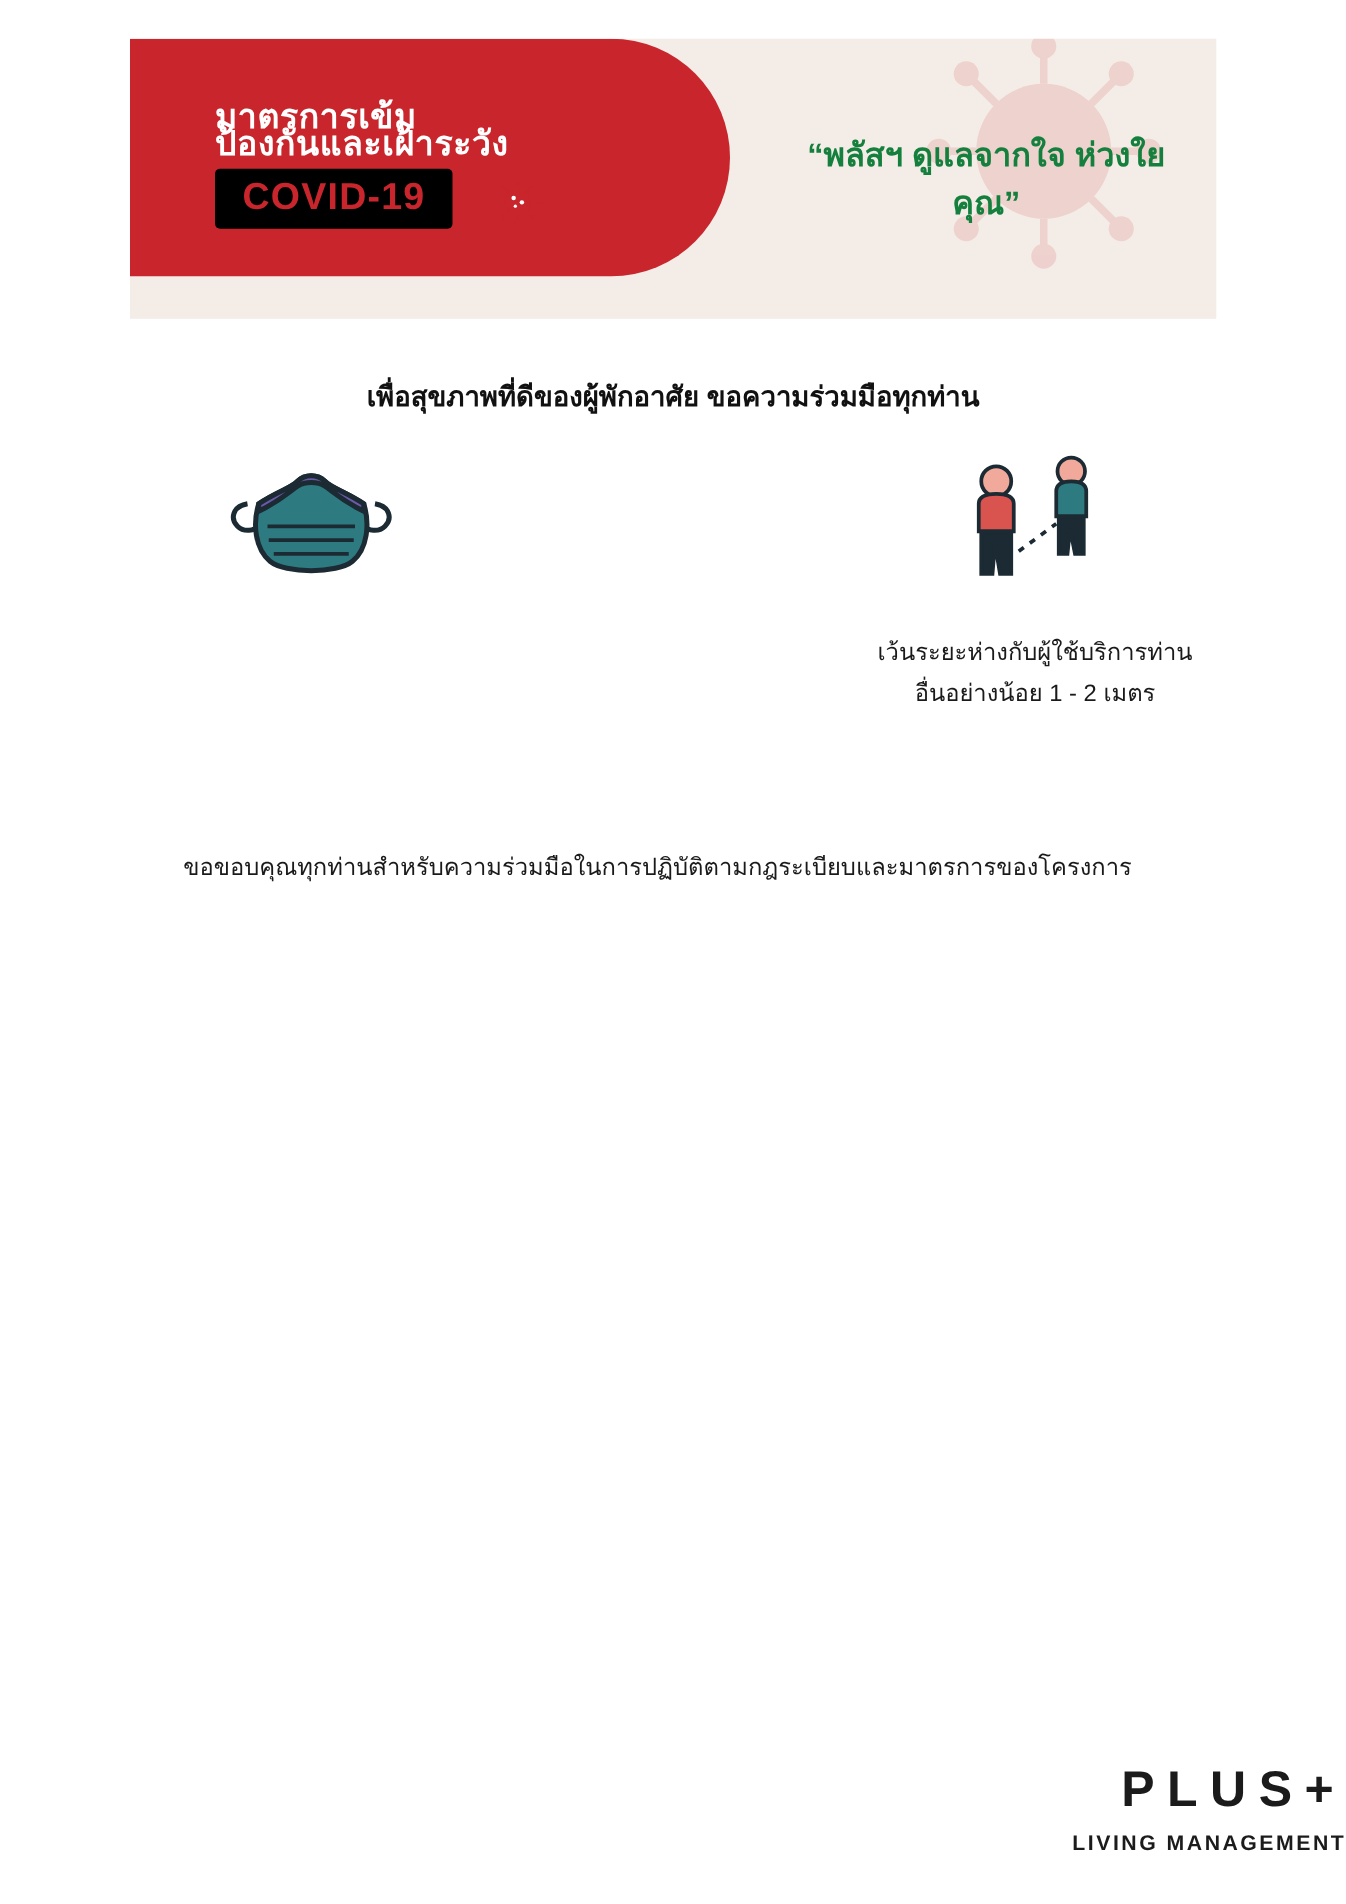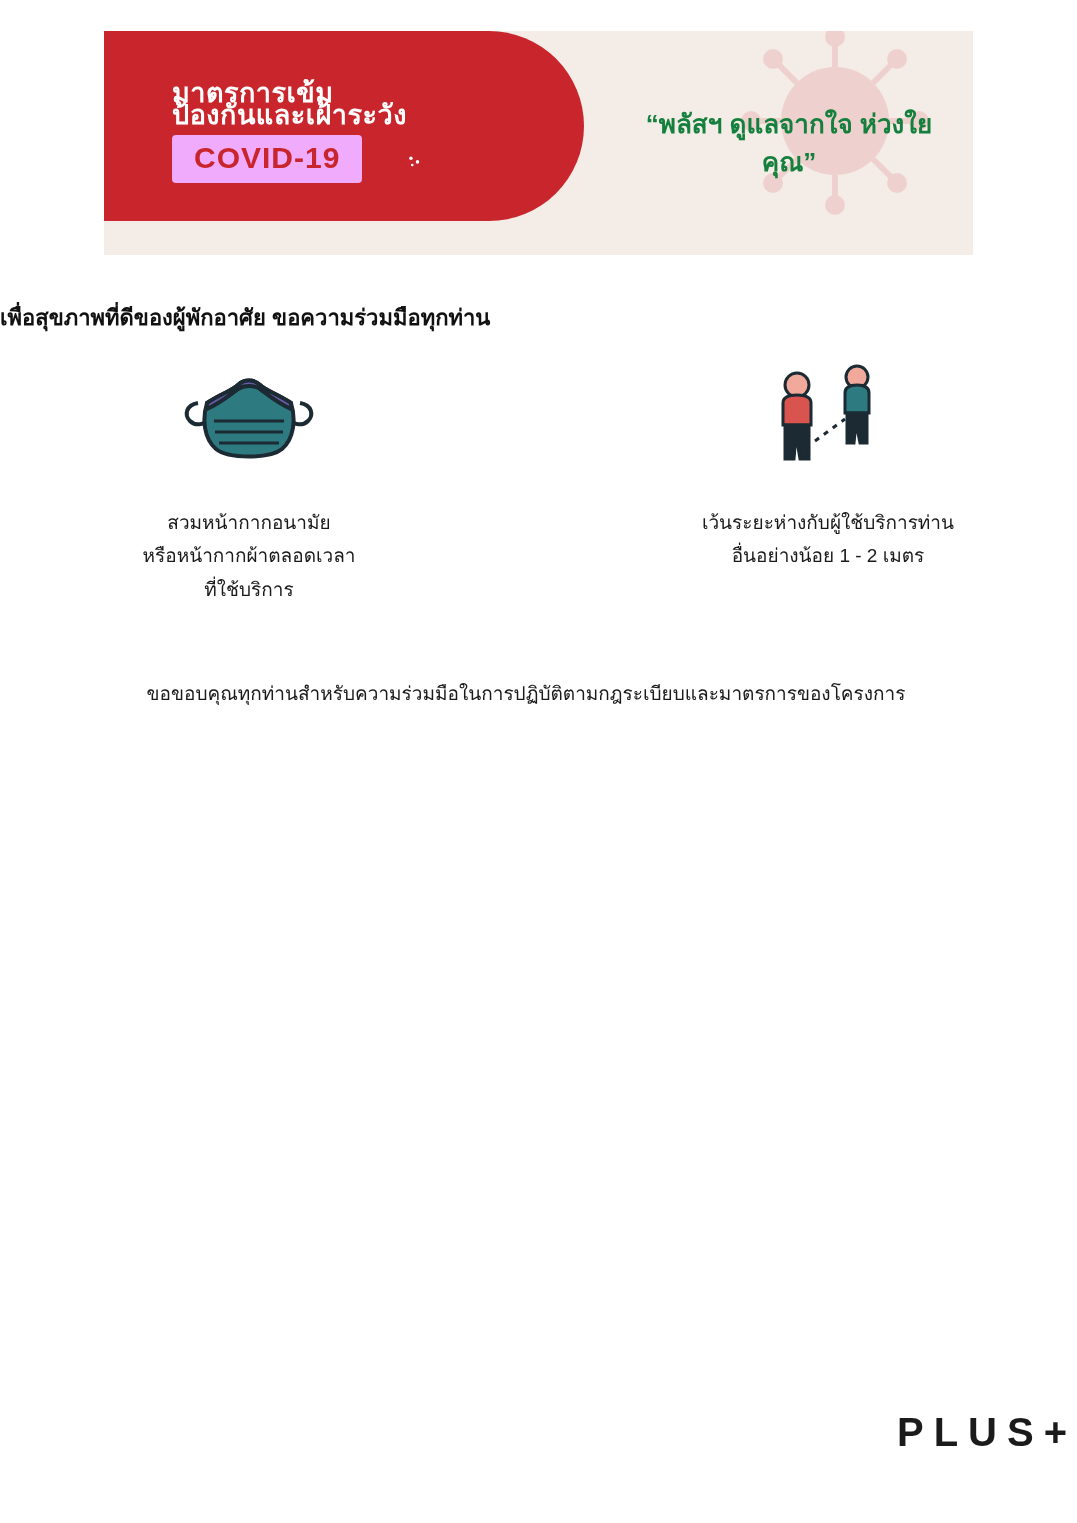--- a/index.html
+++ b/index.html
@@ -44,21 +44,21 @@
     font-weight: bold;
     letter-spacing: .5px;
     white-space: nowrap;
   }
   .banner-line1 { top: 40px; }
   .banner-line2 { top: 62px; }
   .covid-chip {
     position: absolute;
     left: 68px;
     top: 104px;
-    background: #f0abfc;
+    background: #000000;
     color: #c8262c;
     font-size: 30px;
     font-weight: bold;
     letter-spacing: 1px;
     padding: 6px 22px 8px 22px;
     border-radius: 4px;
   }
   .virus-chip {
     position: absolute;
     left: 288px;
@@ -85,20 +85,21 @@
     height: 200px;
     opacity: .13;
   }
 
   
   .heading {
     position: absolute;
     left: 0;
     top: 300px;
     width: 1077px;
+    text-align: center;
     font-size: 22px;
     font-weight: bold;
     color: #111111;
   }
 
   
   .columns {
     position: absolute;
     left: 104px;
     top: 358px;
@@ -239,23 +240,20 @@
         <path d="M126 40 C138 42 140 52 134 58 C129 63 120 62 117 57" fill="none" stroke="#1b2a33" stroke-width="4"></path>
         <path d="M33 40 C48 30 58 28 64 22 C70 16 80 16 86 22 C92 28 102 30 117 40 C122 56 120 76 108 86 C96 96 54 96 42 86 C30 76 28 56 33 40 Z" fill="#2d7b80" stroke="#1b2a33" stroke-width="4"></path>
         <path d="M33 40 C48 30 58 28 64 22 C70 16 80 16 86 22 C92 28 102 30 117 40 L117 46 C100 38 92 30 86 26 C80 22 70 22 64 26 C58 30 50 38 33 46 Z" fill="#6b5aa8" stroke="#1b2a33" stroke-width="4"></path>
         <g stroke="#1b2a33" stroke-width="3" fill="none">
           <path d="M40 58 H110"></path>
           <path d="M41 69 H109"></path>
           <path d="M45 80 H105"></path>
         </g>
       </svg>
     </div>
-    <div class="col-caption">สวมหน้ากากอนามัย
-หรือหน้ากากผ้าตลอดเวลา
-ที่ใช้บริการ</div>
   </div>
 
 
   <div class="col">
     <div class="col-icon">
       <svg width="150" height="110" viewBox="0 0 150 110">
 
         <circle cx="44" cy="22" r="12" fill="#f0a99a" stroke="#1b2a33" stroke-width="3"></circle>
         <path d="M30 40 C30 34 36 32 44 32 C52 32 58 34 58 40 L58 62 L30 62 Z" fill="#d9534f" stroke="#1b2a33" stroke-width="3"></path>
         <path d="M32 62 L32 96 L41 96 L43 72 L47 96 L56 96 L56 62 Z" fill="#1b2a33" stroke="#1b2a33" stroke-width="3"></path>
@@ -269,13 +267,14 @@
     </div>
     <div class="col-caption">เว้นระยะห่างกับผู้ใช้บริการท่าน
 อื่นอย่างน้อย 1 - 2 เมตร</div>
   </div>
 </div>
 
 <div class="thanks">ขอขอบคุณทุกท่านสำหรับความร่วมมือในการปฏิบัติตามกฎระเบียบและมาตรการของโครงการ</div>
 
 <div class="footer">
   <div class="logo-main">PLUS+</div>
+  <div class="logo-sub">LIVING MANAGEMENT</div>
 </div>
 
 </body></html>

